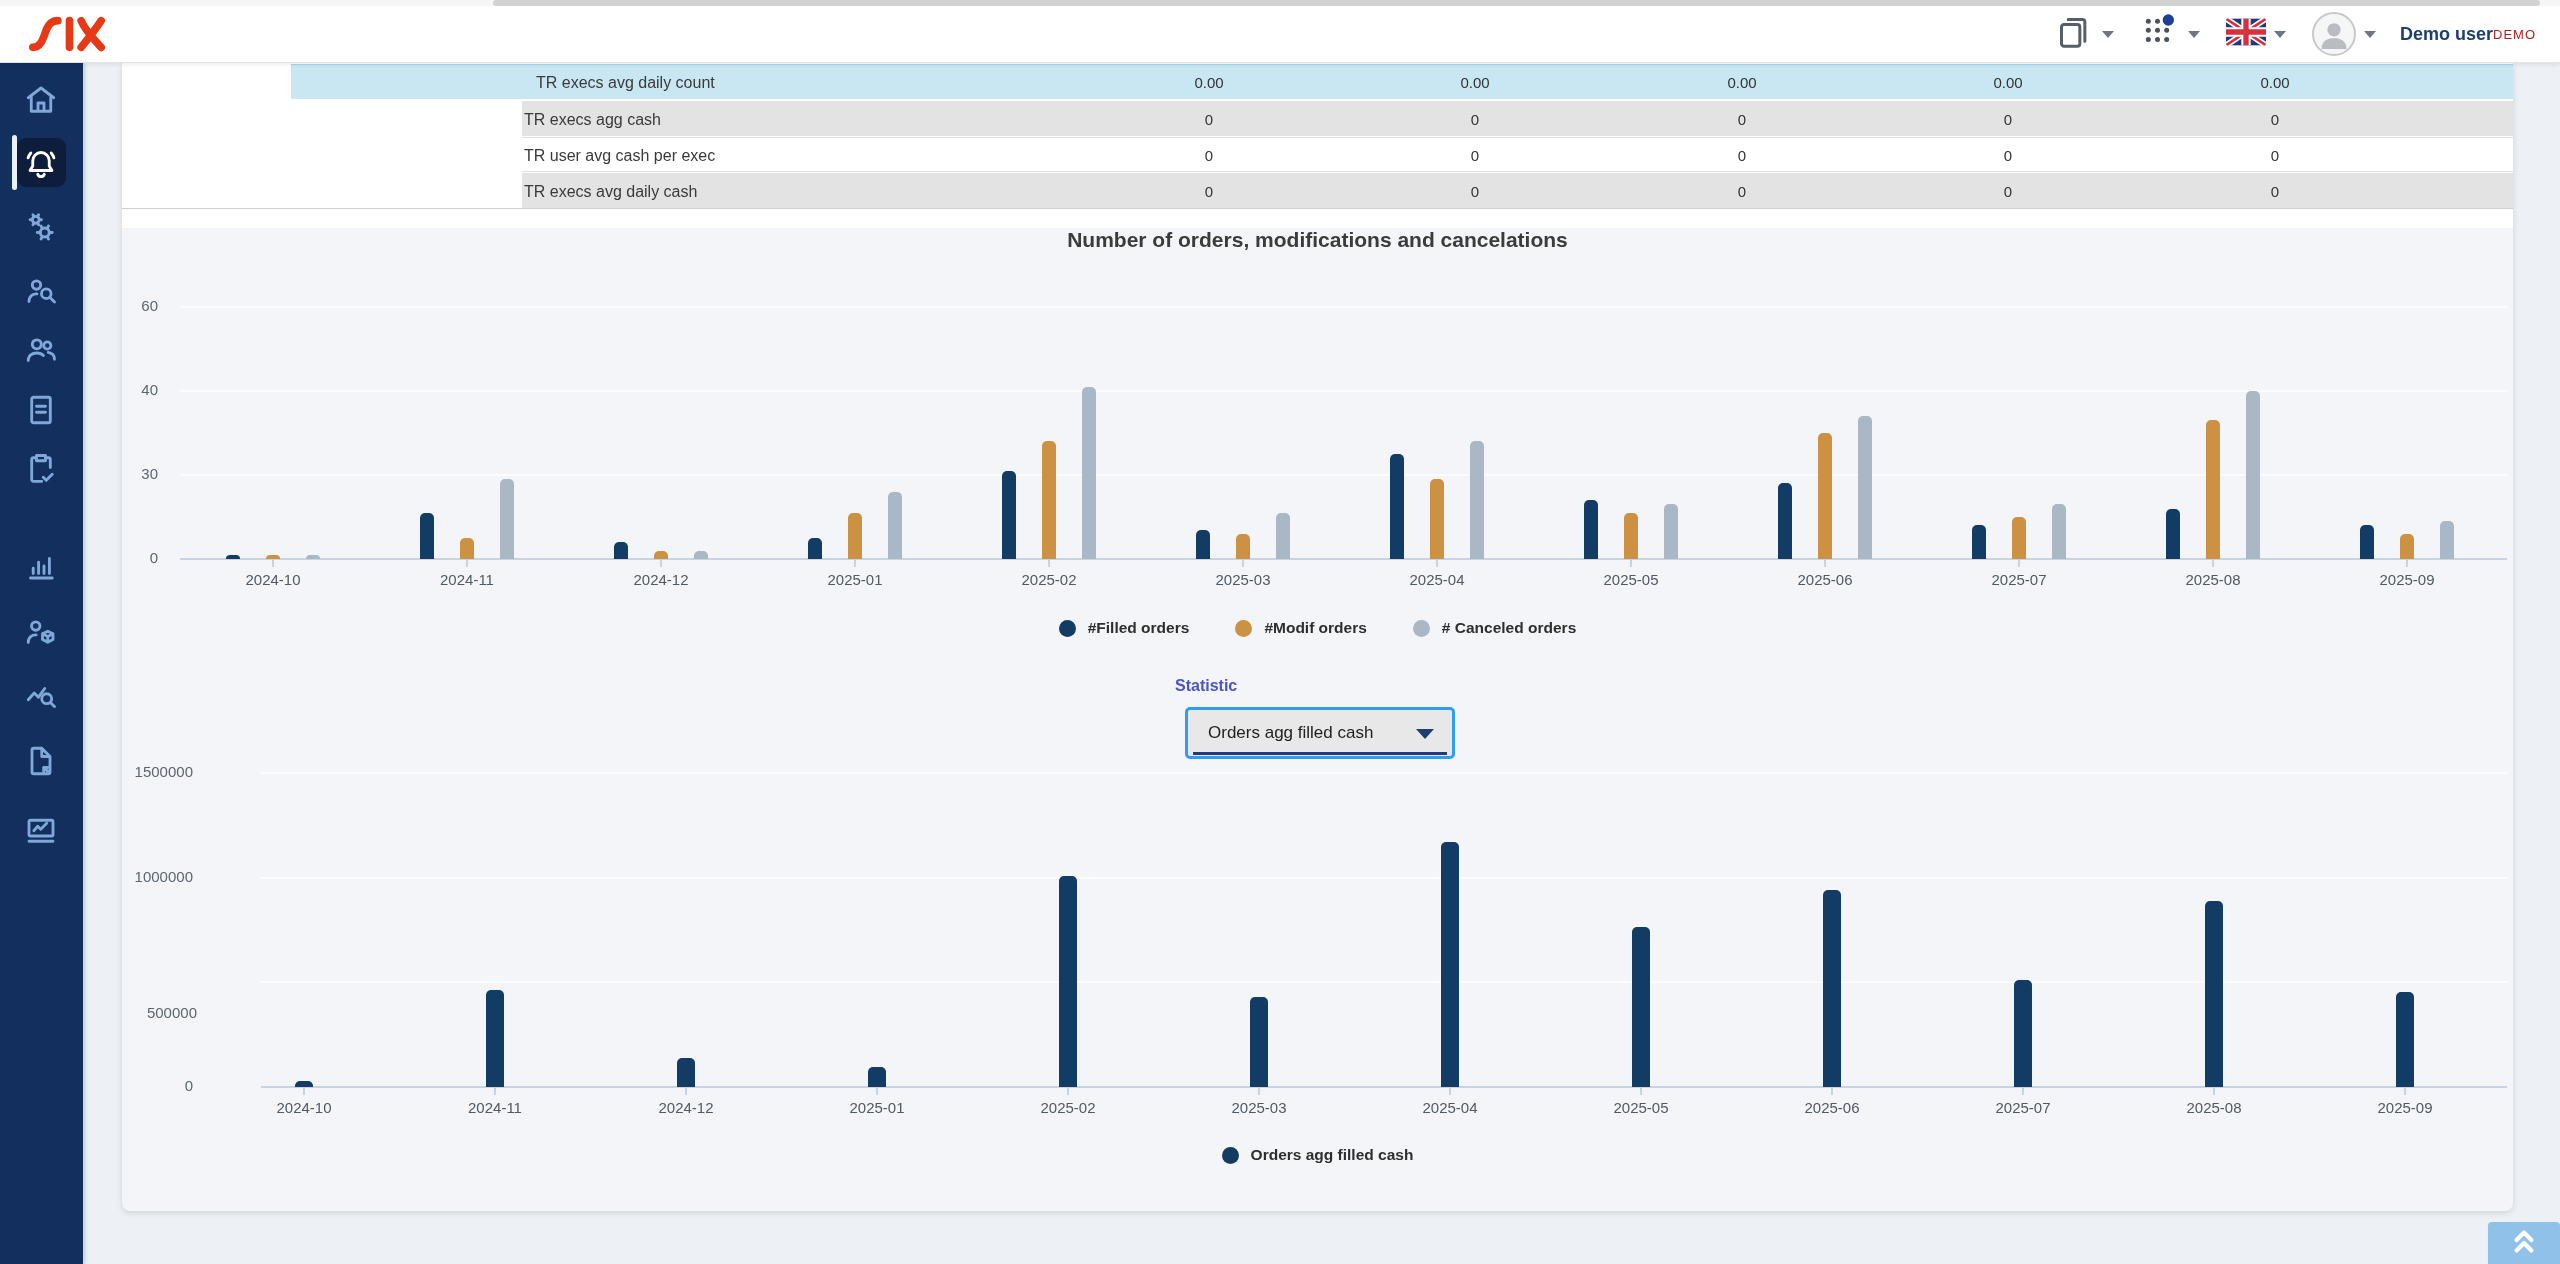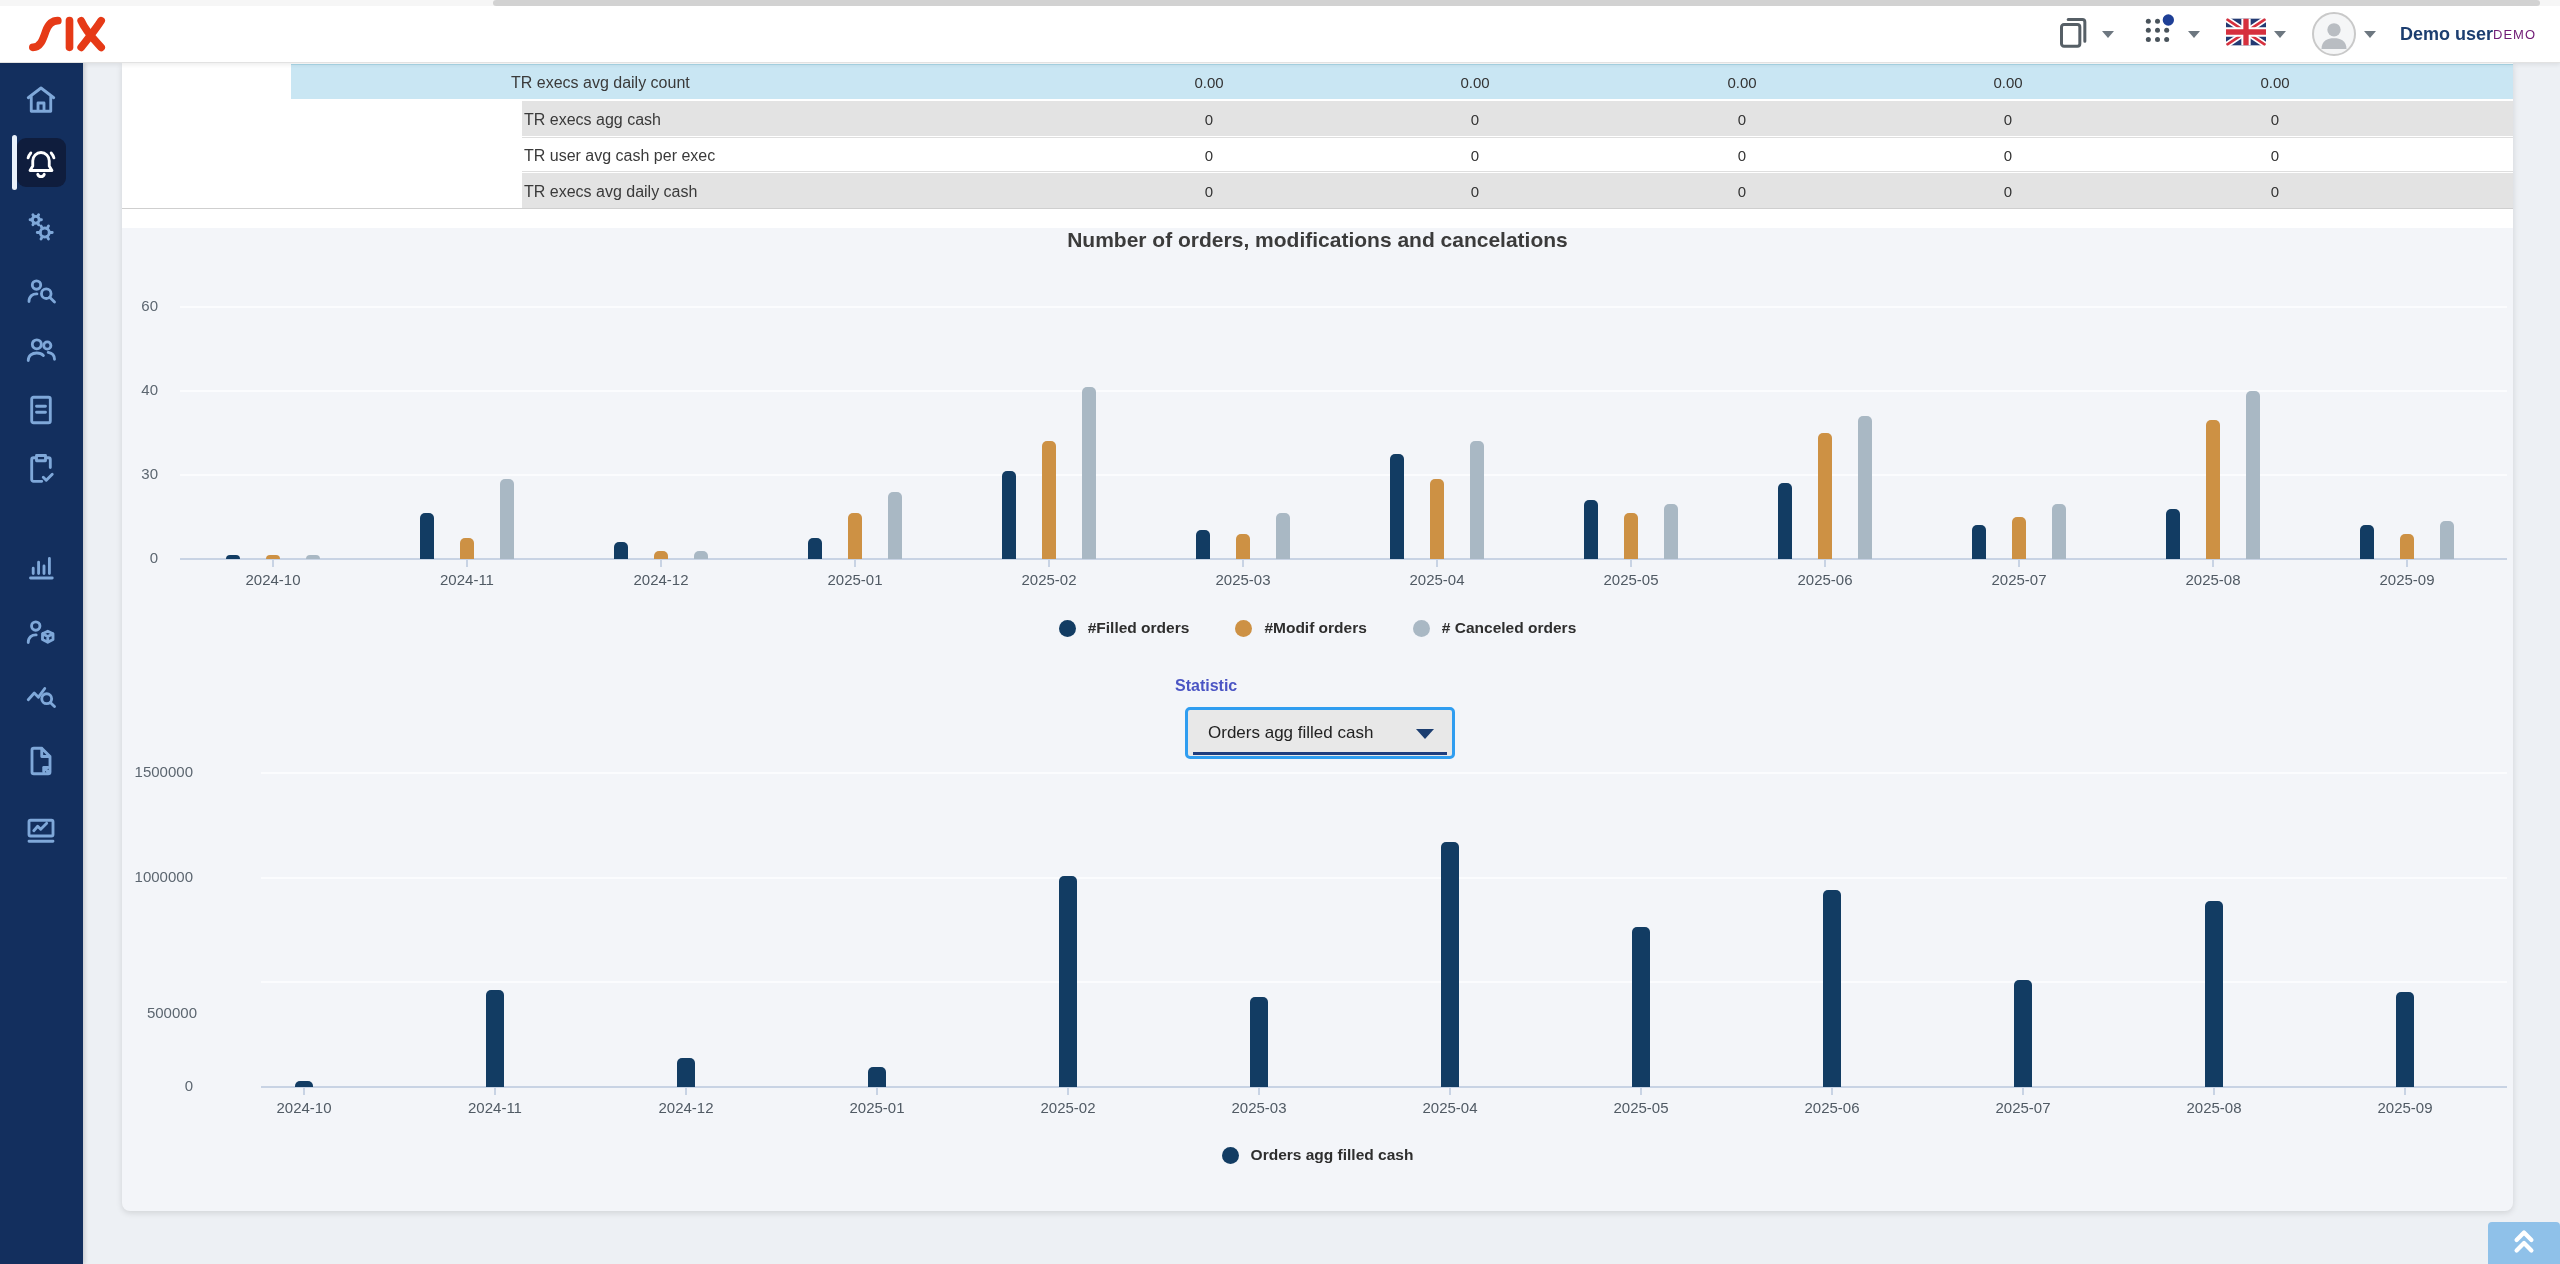--- a/index.html
+++ b/index.html
@@ -24,21 +24,21 @@
   .logo { margin-left: 28px; display: flex; align-items: center; }
   .header-right { margin-left: auto; margin-right: 24px; display: flex; align-items: center; gap: 10px; }
   .hdr-btn { display: flex; align-items: center; gap: 8px; padding: 4px 8px; cursor: pointer; }
   .caret-down { width: 0; height: 0; border-left: 6px solid transparent; border-right: 6px solid transparent; border-top: 7px solid #6d7780; }
   .avatar-circle {
     width: 44px; height: 44px; border-radius: 50%; border: 2px solid #c9c9c9; background: #f5f6f7;
     display: flex; align-items: flex-end; justify-content: center; overflow: hidden;
   }
   .user-block { display: flex; flex-direction: row; margin-left: 6px; }
   .user-name { font-size: 18px; font-weight: bold; color: #1c3e70; line-height: 20px; }
-  .user-role { font-size: 13px; color: #701a75; letter-spacing: 1px; margin-top: 3px; }
+  .user-role { font-size: 13px; color: #b91c1c; letter-spacing: 1px; margin-top: 3px; }
 
   
   .sidebar {
     position: absolute; left: 0; top: 63px; width: 83px; height: 1201px;
     background: #132f5e; z-index: 40; box-shadow: 2px 0 4px rgba(0,0,0,0.15);
   }
   .side-item { position: absolute; left: 21px; width: 40px; height: 40px; display: flex; align-items: center; justify-content: center; cursor: pointer; }
   .side-item svg { width: 36px; height: 36px; stroke: #7fa8d9; fill: none; stroke-width: 1.9; stroke-linecap: round; stroke-linejoin: round; }
   .side-active-box { position: absolute; left: 17px; width: 49px; height: 49px; background: #0f1d3d; border-radius: 9px; }
   .side-active-bar { position: absolute; left: 12px; width: 5px; height: 55px; background: #e9f1fb; border-radius: 3px; }
@@ -245,21 +245,21 @@
         <path d="M5 5.5 H19 A1 1 0 0 1 20 6.5 V15 A1 1 0 0 1 19 16 H5 A1 1 0 0 1 4 15 V6.5 A1 1 0 0 1 5 5.5 Z M7.2 12.5 L9.8 9.5 L11.8 11.5 L15.8 7.5 M4 19.5 H20"></path>
       </svg>
     </div>
   </div>
 
 <div class="card" id="card">
   <div class="table-area">
     <div class="tbl" id="tbl">
       <div class="tbl-bottomline"></div>
     <div class="tbl-row r0"></div>
-        <div class="row-label" style="left: 389px; top: 1px;">TR execs avg daily count</div>
+        <div class="row-label" style="left: 414px; top: 1px;">TR execs avg daily count</div>
         <div class="cell-val" style="left: 1027px; top: 1px;">0.00</div>
         <div class="cell-val" style="left: 1293px; top: 1px;">0.00</div>
         <div class="cell-val" style="left: 1560px; top: 1px;">0.00</div>
         <div class="cell-val" style="left: 1826px; top: 1px;">0.00</div>
         <div class="cell-val" style="left: 2093px; top: 1px;">0.00</div>
         <div class="tbl-row r1"></div>
         <div class="row-label" style="left: 402px; top: 38px;">TR execs agg cash</div>
         <div class="cell-val" style="left: 1027px; top: 38px;">0</div>
         <div class="cell-val" style="left: 1293px; top: 38px;">0</div>
         <div class="cell-val" style="left: 1560px; top: 38px;">0</div>

